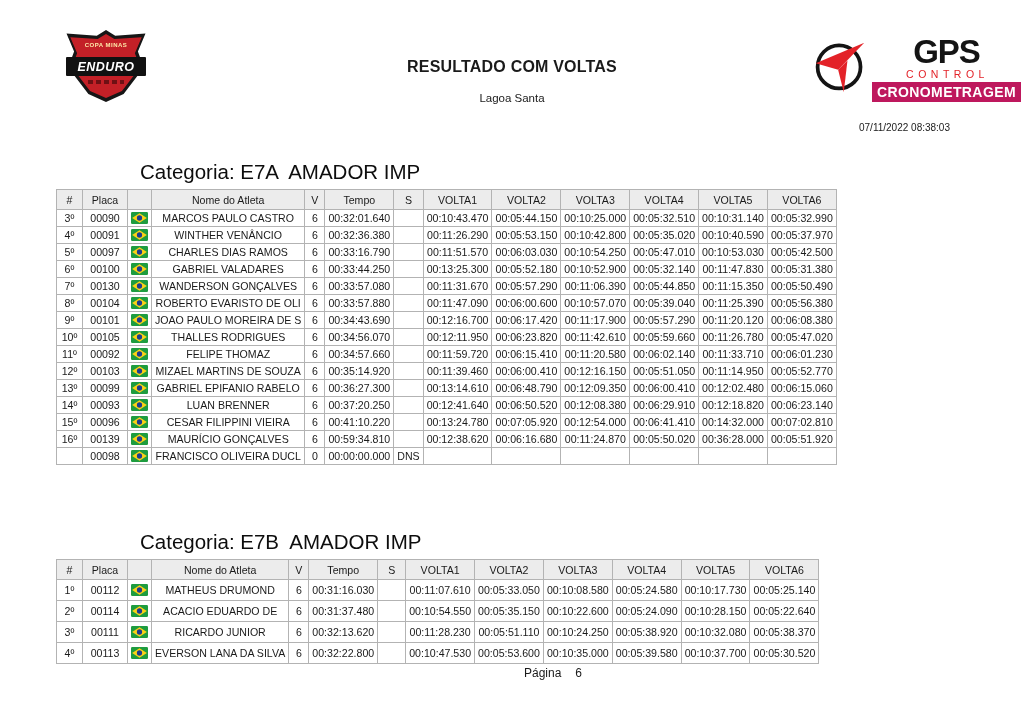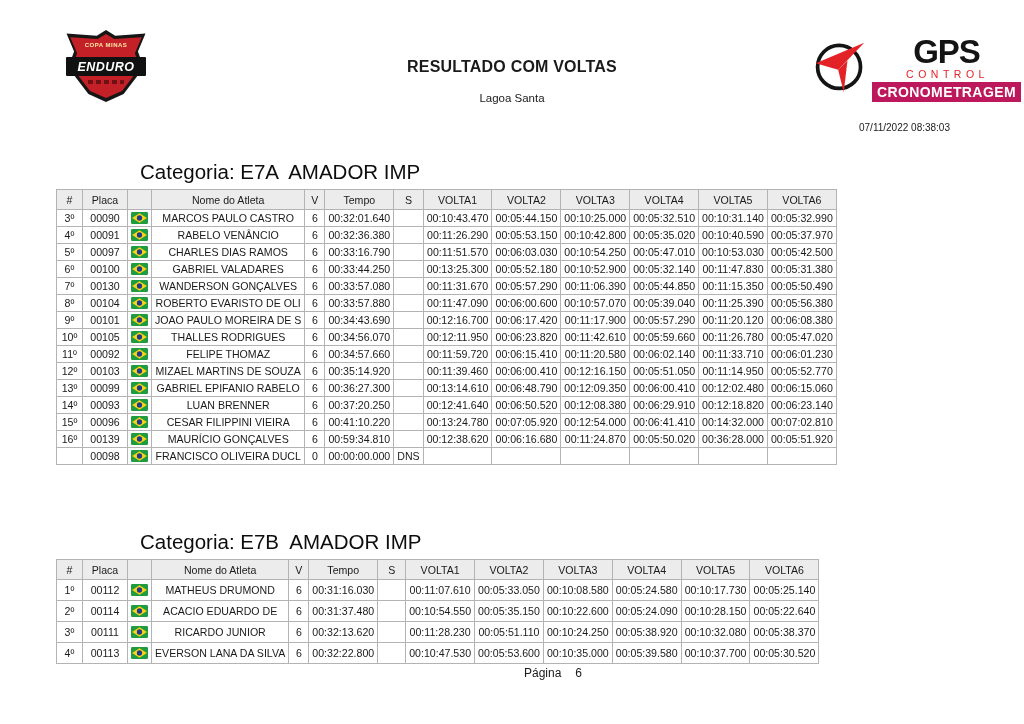--- a/index.html
+++ b/index.html
@@ -151,21 +151,21 @@
             <td class="c-volta">00:05:32.990</td>
           </tr>
           <tr>
             <td class="c-position">4º</td>
             <td class="c-plate">00091</td>
             <td class="c-flag"><span><svg class="flag" viewBox="0 0 20 14" aria-hidden="true">
                   <rect width="20" height="14" rx="1.5" fill="#1e9c3f"></rect>
                   <polygon points="10,1.3 18.7,7 10,12.7 1.3,7" fill="#fcd116"></polygon>
                   <circle cx="10" cy="7" r="3.1" fill="#1c3d8d"></circle>
                 </svg></span></td>
-            <td class="c-athlete-name">RABELO VENÂNCIO</td>
+            <td class="c-athlete-name">WINTHER VENÂNCIO</td>
             <td class="c-laps">6</td>
             <td class="c-total-time">00:32:36.380</td>
             <td class="c-status"></td>
             <td class="c-volta">00:11:26.290</td>
             <td class="c-volta">00:05:53.150</td>
             <td class="c-volta">00:10:42.800</td>
             <td class="c-volta">00:05:35.020</td>
             <td class="c-volta">00:10:40.590</td>
             <td class="c-volta">00:05:37.970</td>
           </tr>

